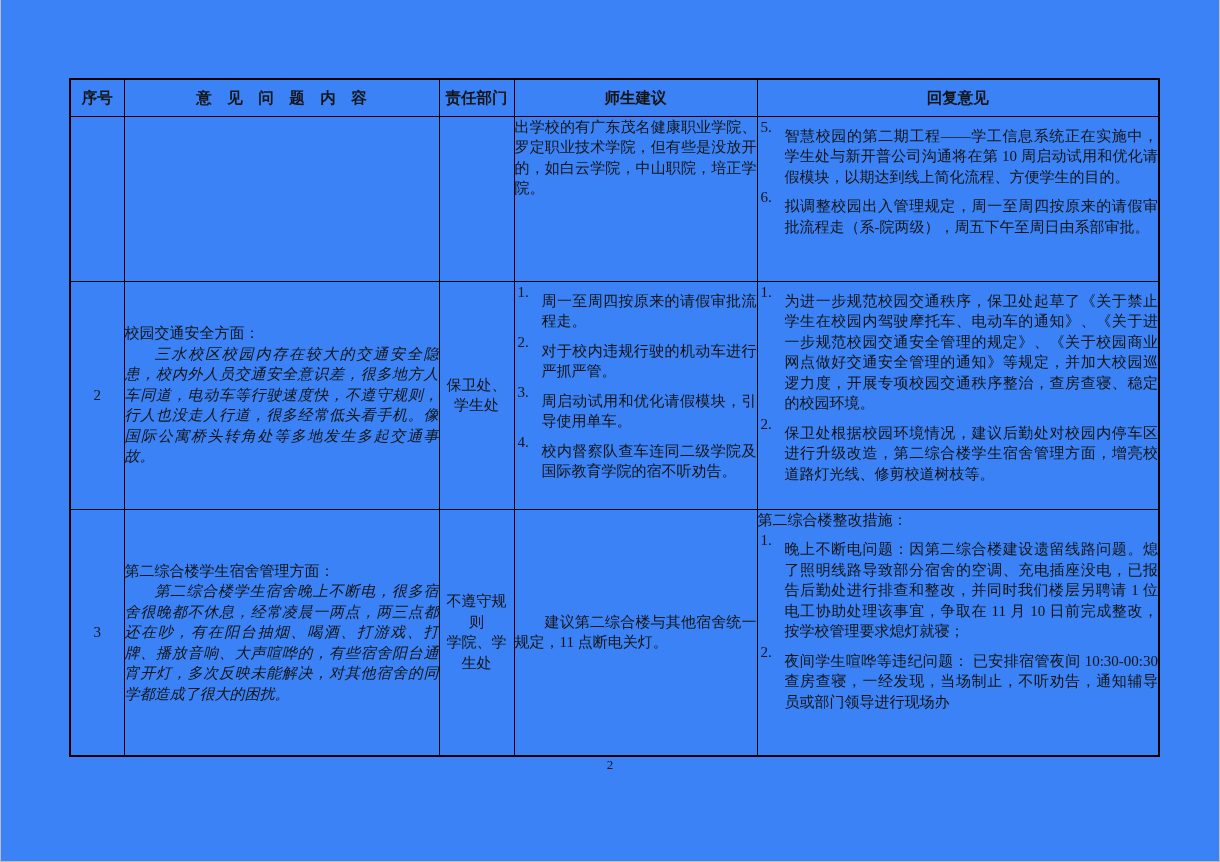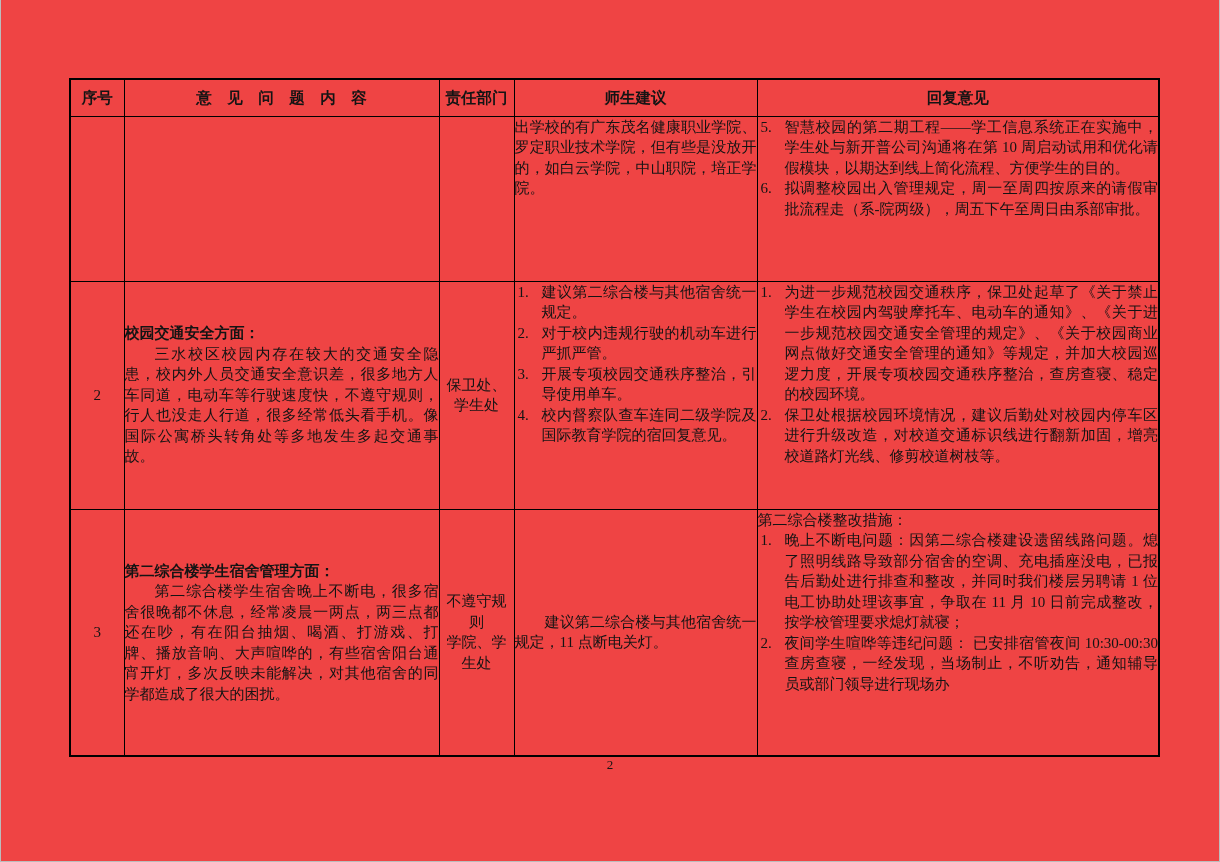--- a/index.html
+++ b/index.html
@@ -6,21 +6,21 @@
     margin: 0; padding: 0;
     width: 1220px; height: 862px;
     background: #ffffff;
     overflow: hidden;
     font-family: "Liberation Serif", "DejaVu Serif", serif;
     color: #141414;
   }
   .page {
     position: absolute; inset: 0;
     box-sizing: border-box;
-    background: #ef4444;
+    background: #3b82f6;
     border-left: 1px solid #bcbcbc;
     border-right: 1px solid #bcbcbc;
     border-bottom: 1px solid #bcbcbc;
   }
   table.doc-table {
     position: absolute; left: 68px; top: 78px;
     width: 1089px;
     border-collapse: collapse;
     table-layout: fixed;
     font-size: 15px;
@@ -41,31 +41,31 @@
     font-size: 15.5px;
   }
   tr.row-1 { height: 165px; }
   tr.row-2 { height: 228px; }
   tr.row-3 { height: 247px; }
 
   .vm { vertical-align: middle !important; }
   .center { text-align: center; }
 
   .issue-cell { padding: 0 7px; }
-  .issue-head { font-weight: bold; text-align: left; }
-  .issue-body { text-align: justify; text-indent: 2em; }
+  .issue-head { font-weight: normal; text-align: left; }
+  .issue-body { text-align: justify; text-indent: 2em; font-style: italic; }
 
   .dept-cell { text-align: center; white-space: pre-line; padding: 0 2px; }
 
   .sugg-cell { padding: 2px 4px 2px 5px; }
   .reply-cell { padding: 1px 3px 1px 2px; }
 
   .li { display: flex; }
   .li .num { flex: 0 0 27px; box-sizing: border-box; padding-left: 3px; }
-  .li .txt { flex: 1; text-align: justify; }
+  .li .txt { flex: 1; text-align: justify; margin-top: 9px; }
 
   .just { text-align: justify; }
   .indent { text-indent: 2em; }
   .u { text-underline-offset: 3px; }
 
   .sugg-center-cell { padding: 0 6px; }
 
   .page-number {
     position: absolute; top: 757px; left: 0;
     width: 100%; text-align: center;
@@ -119,43 +119,43 @@
         <td class="vm center">2</td>
         <td class="vm issue-cell">
           <div class="issue-head">校园交通安全方面：</div>
           <div class="issue-body">三水校区校园内存在较大的交通安全隐患，校内外人员交通安全意识差，很多地方人车同道，电动车等行驶速度快，不遵守规则，行人也没走人行道，很多经常低头看手机。像国际公寓桥头转角处等多地发生多起交通事故。</div>
         </td>
         <td class="vm dept-cell">保卫处、
 学生处</td>
         <td class="sugg-cell">
           <div class="li">
             <span class="num">1.</span>
-            <div class="txt">建议第二综合楼与其他宿舍统一规定。</div>
+            <div class="txt">周一至周四按原来的请假审批流程走。</div>
           </div>
           <div class="li">
             <span class="num">2.</span>
             <div class="txt">对于校内违规行驶的机动车进行严抓严管。</div>
           </div>
           <div class="li">
             <span class="num">3.</span>
-            <div class="txt">开展专项校园交通秩序整治，引导使用单车。</div>
+            <div class="txt">周启动试用和优化请假模块，引导使用单车。</div>
           </div>
           <div class="li">
             <span class="num">4.</span>
-            <div class="txt"><span class="u">校内督察队查车连同二级学院及国际教育学院的宿</span><span>回复意见。</span></div>
+            <div class="txt"><span class="u">校内督察队查车连同二级学院及国际教育学院的宿</span><span>不听劝告。</span></div>
           </div>
         </td>
         <td class="reply-cell">
           <div class="li">
             <span class="num">1.</span>
             <div class="txt">为进一步规范校园交通秩序，保卫处起草了《关于禁止学生在校园内驾驶摩托车、电动车的通知》、《关于进一步规范校园交通安全管理的规定》、《关于校园商业网点做好交通安全管理的通知》等规定，并加大校园巡逻力度，开展专项校园交通秩序整治，查房查寝、稳定的校园环境。</div>
           </div>
           <div class="li">
             <span class="num">2.</span>
-            <div class="txt">保卫处根据校园环境情况，建议后勤处对校园内停车区进行升级改造，对校道交通标识线进行翻新加固，增亮校道路灯光线、修剪校道树枝等。</div>
+            <div class="txt">保卫处根据校园环境情况，建议后勤处对校园内停车区进行升级改造，第二综合楼学生宿舍管理方面，增亮校道路灯光线、修剪校道树枝等。</div>
           </div>
         </td>
       </tr>
 
       <tr class="row-3">
         <td class="vm center">3</td>
         <td class="vm issue-cell">
           <div class="issue-head">第二综合楼学生宿舍管理方面：</div>
           <div class="issue-body">第二综合楼学生宿舍晚上不断电，很多宿舍很晚都不休息，经常凌晨一两点，两三点都还在吵，有在阳台抽烟、喝酒、打游戏、打牌、播放音响、大声喧哗的，有些宿舍阳台通宵开灯，多次反映未能解决，对其他宿舍的同学都造成了很大的困扰。</div>
         </td>

